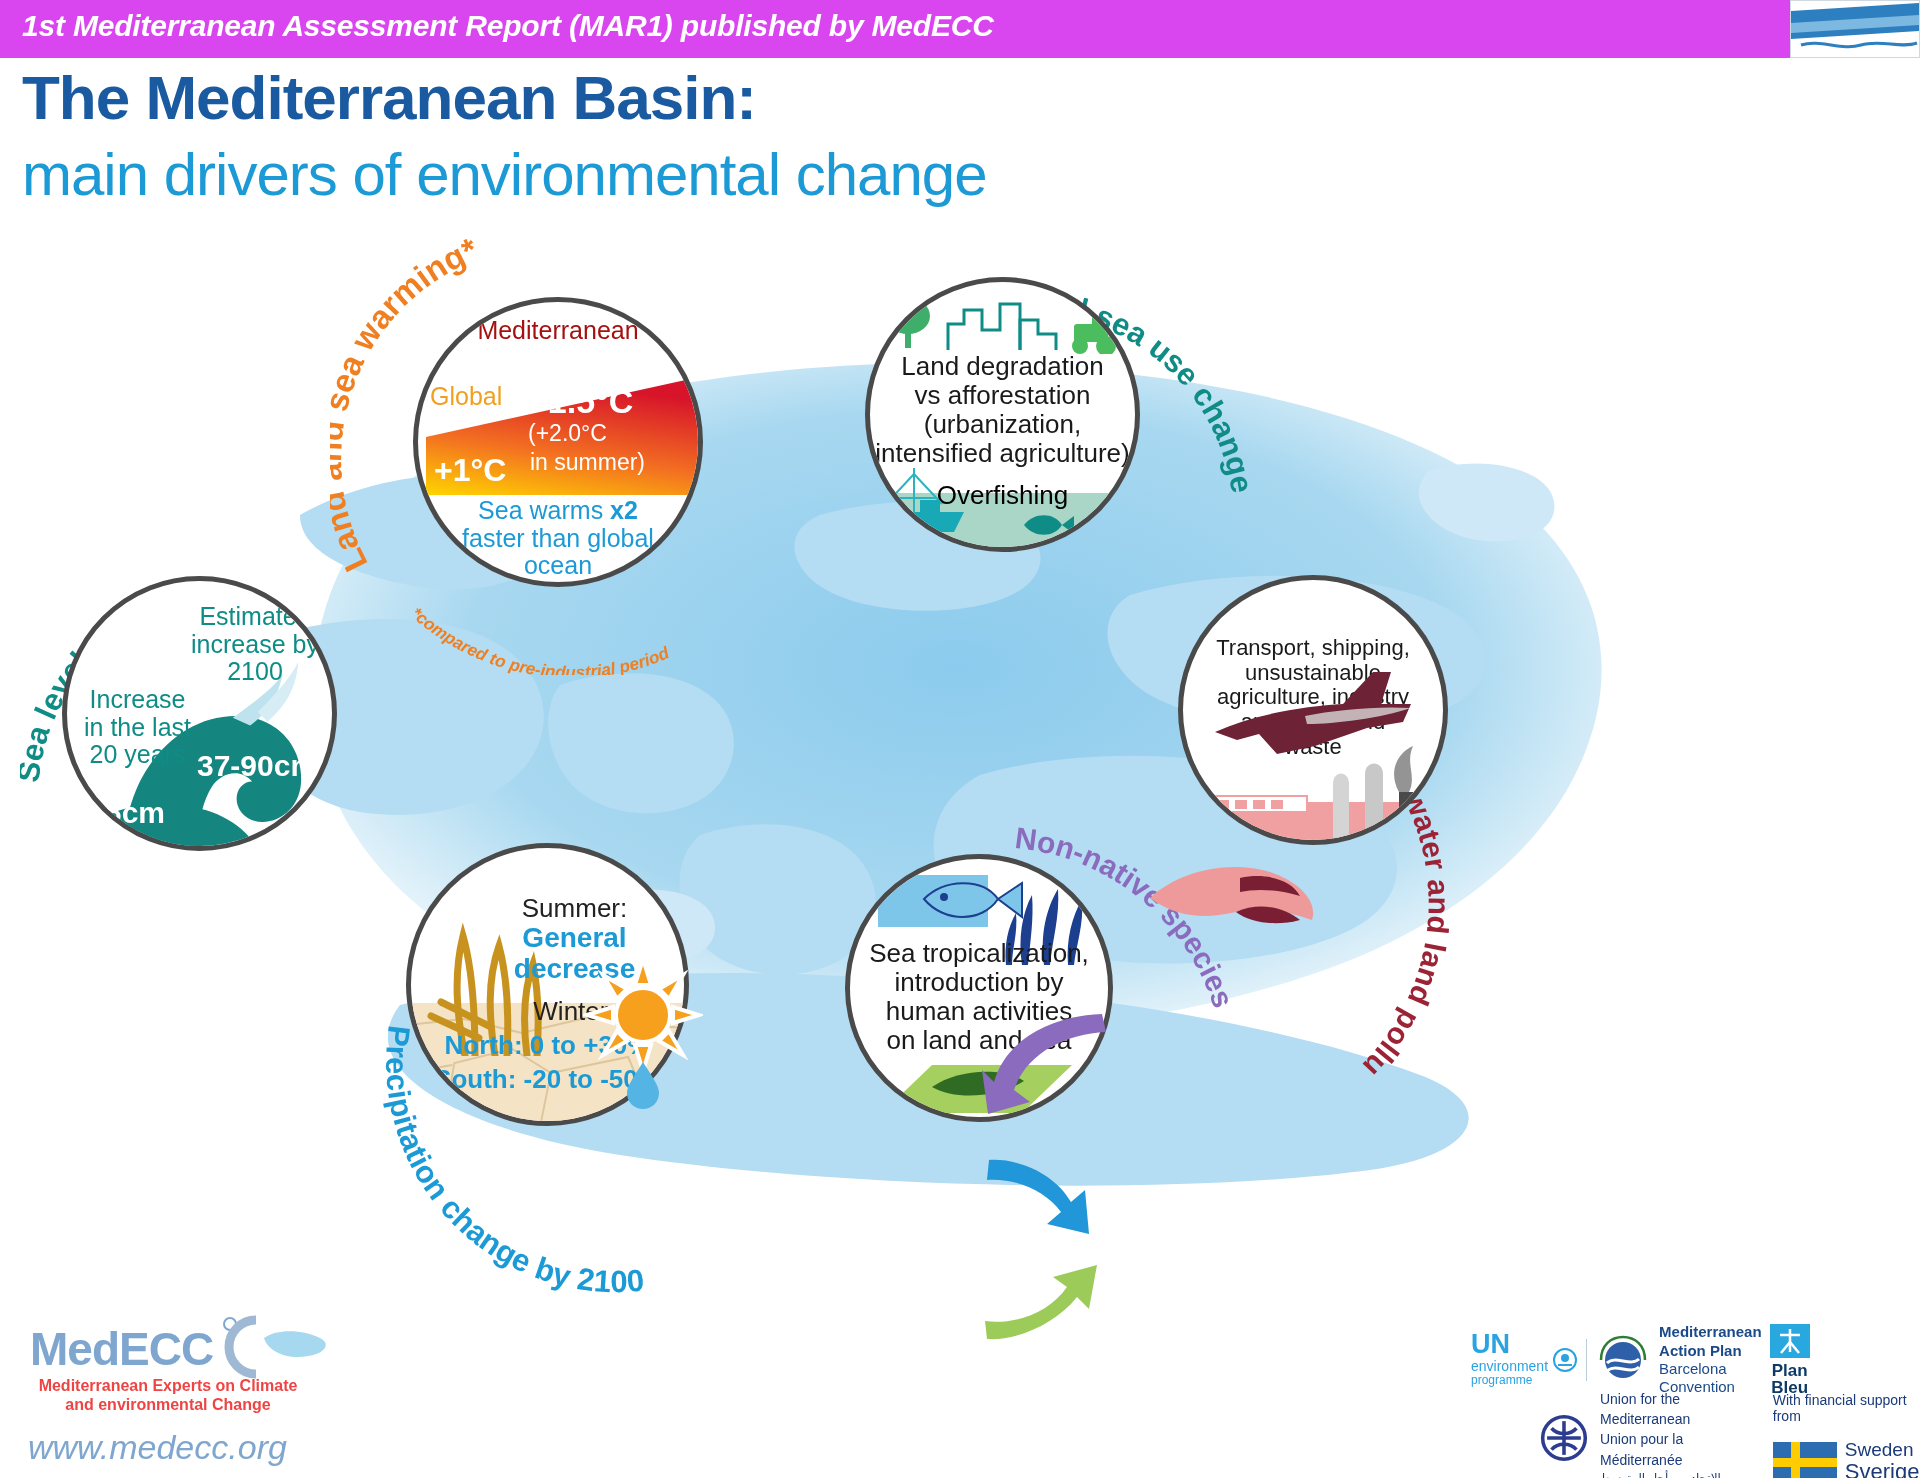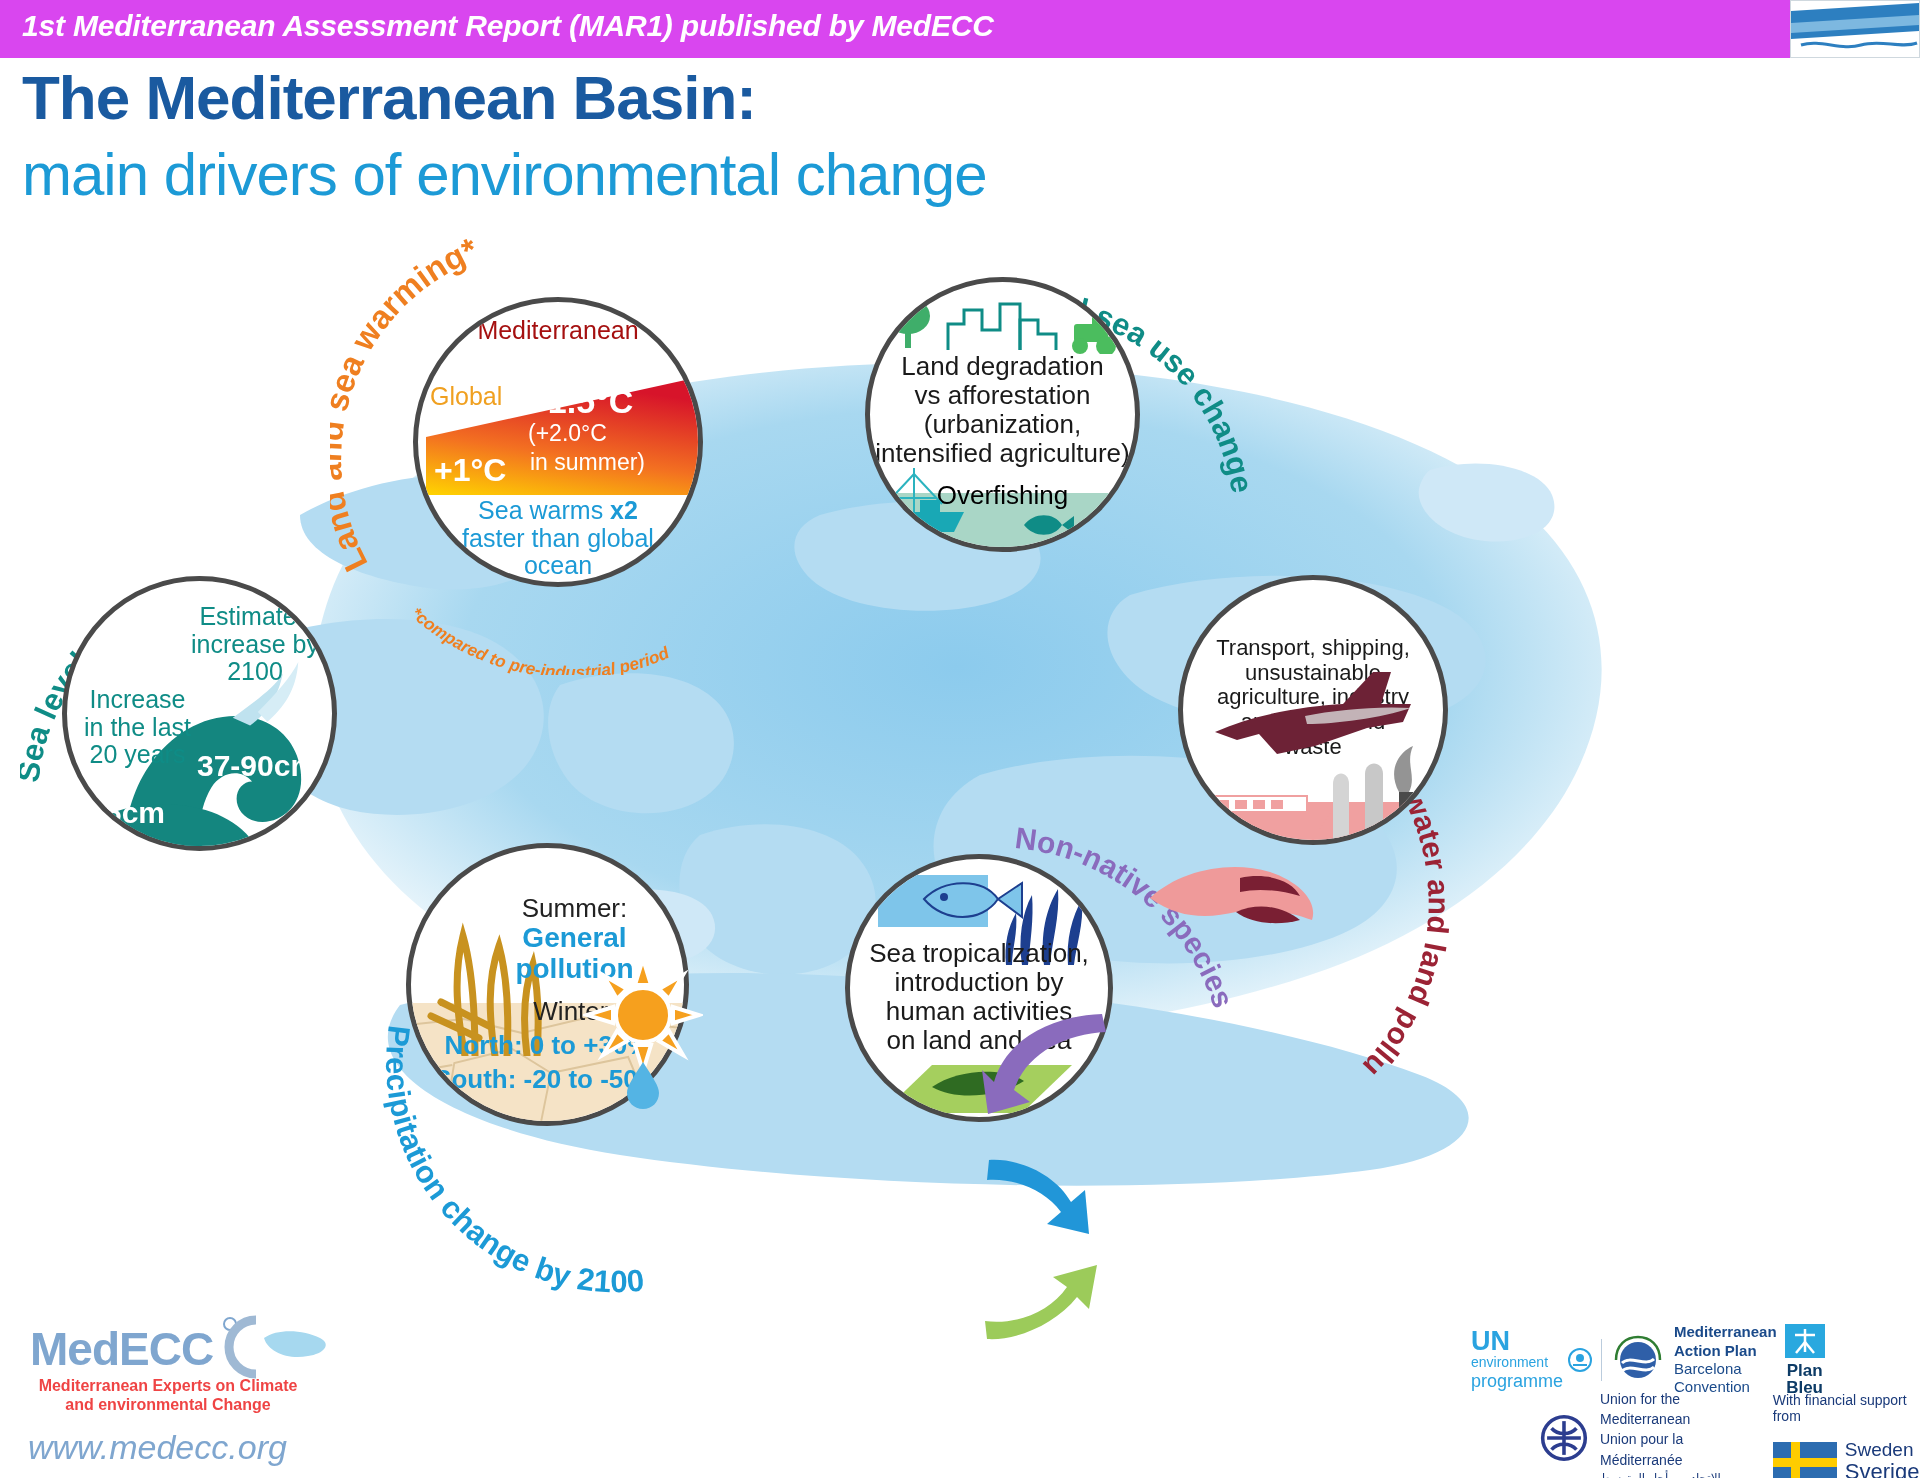--- a/index.html
+++ b/index.html
@@ -335,21 +335,21 @@
       <path d="M38 150 C30 110, 26 70, 36 30 C44 58, 48 104, 48 150"></path>
       <path d="M68 150 C62 112, 60 74, 72 40 C80 70, 82 110, 80 150"></path>
       <path d="M100 150 C96 118, 96 86, 106 58 C112 88, 112 120, 110 150"></path>
       <path d="M14 96 L62 120"></path>
       <path d="M4 110 L52 132"></path>
     </g>
   </svg>
   <div id="prec-sum">Summer:</div>
   <div id="prec-gen">
     <span>General</span><br>
-    <span>pollution</span>
+    <span>decrease</span>
   </div>
   <div id="prec-win">Winter:</div>
   <div id="prec-n">North: 0 to +30%</div>
   <div id="prec-s">South: -20 to -50%</div>
 </div>
 
 <svg class="arc" style="left:1130px;top:590px;width:470px;height:500px;" viewBox="0 0 470 500">
   <defs>
       <path id="arcPol" d="M118 90 A228 228 0 0 1 228 478"></path>
     </defs>
@@ -454,21 +454,21 @@
     <span>and environmental Change</span>
   </div>
   <div id="medecc-url">www.medecc.org</div>
 </div>
 
 <div style="position:absolute;left:1471px;top:1325px;width:360px;height:70px;display:flex;align-items:center;gap:8px;">
   <div style="display:flex;align-items:center;gap:4px;">
     <div>
       <div style="font-size:27px;font-weight:bold;color:#2aa3e0;line-height:0.95;">UN</div>
       <div style="font-size:14px;color:#2aa3e0;line-height:1.15;">environment</div>
-      <div style="font-size:18px;color:#2aa3e0;line-height:1.15;">programme</div>
+      <div style="font-size:12px;color:#2aa3e0;line-height:1.15;">programme</div>
     </div>
     <svg width="26" height="26" viewBox="0 0 26 26">
       <circle cx="13" cy="13" r="11" fill="none" stroke="#2aa3e0" stroke-width="2"></circle>
       <circle cx="13" cy="11" r="4" fill="#2aa3e0"></circle>
       <path d="M6 18 L20 18" stroke="#2aa3e0" stroke-width="2"></path>
     </svg>
   </div>
   <div style="width:1px;height:42px;background:#bcd;"></div>
   <svg width="56" height="54" viewBox="0 0 56 54">
     <circle cx="28" cy="27" r="18" fill="#2f5fa8"></circle>

